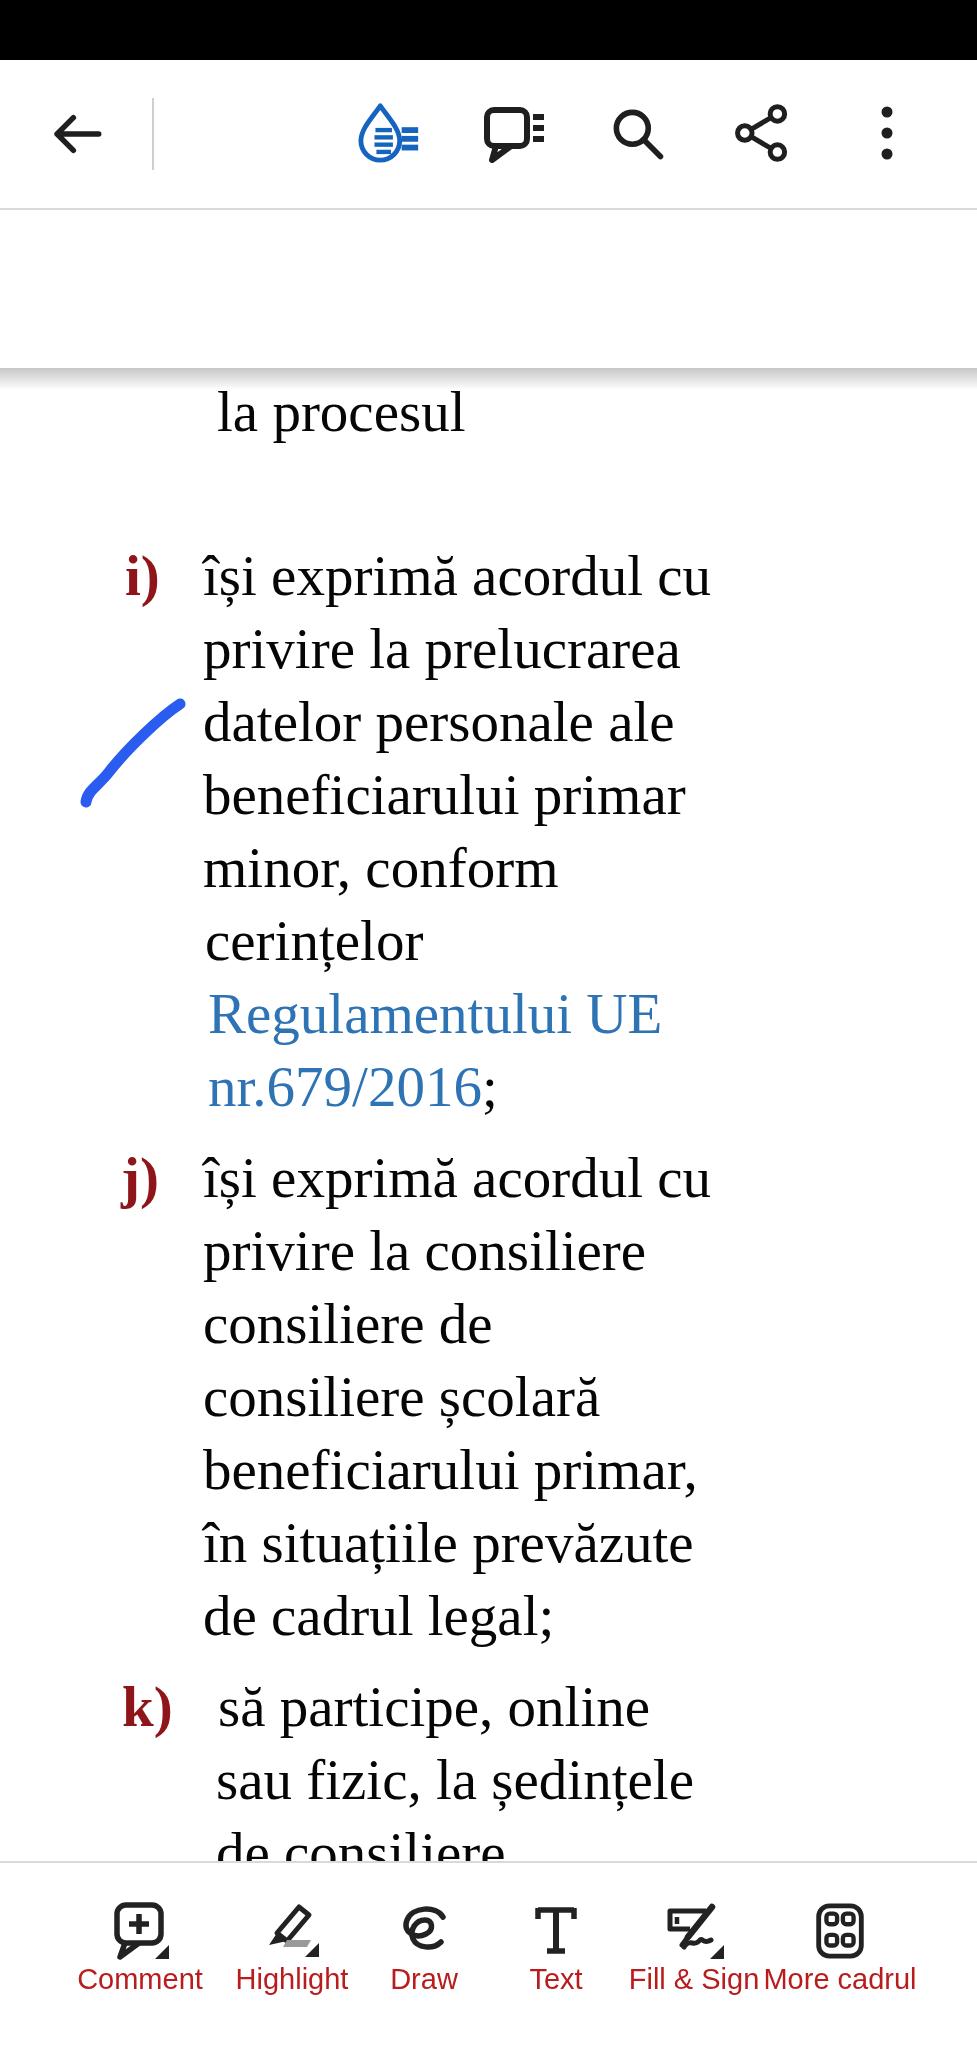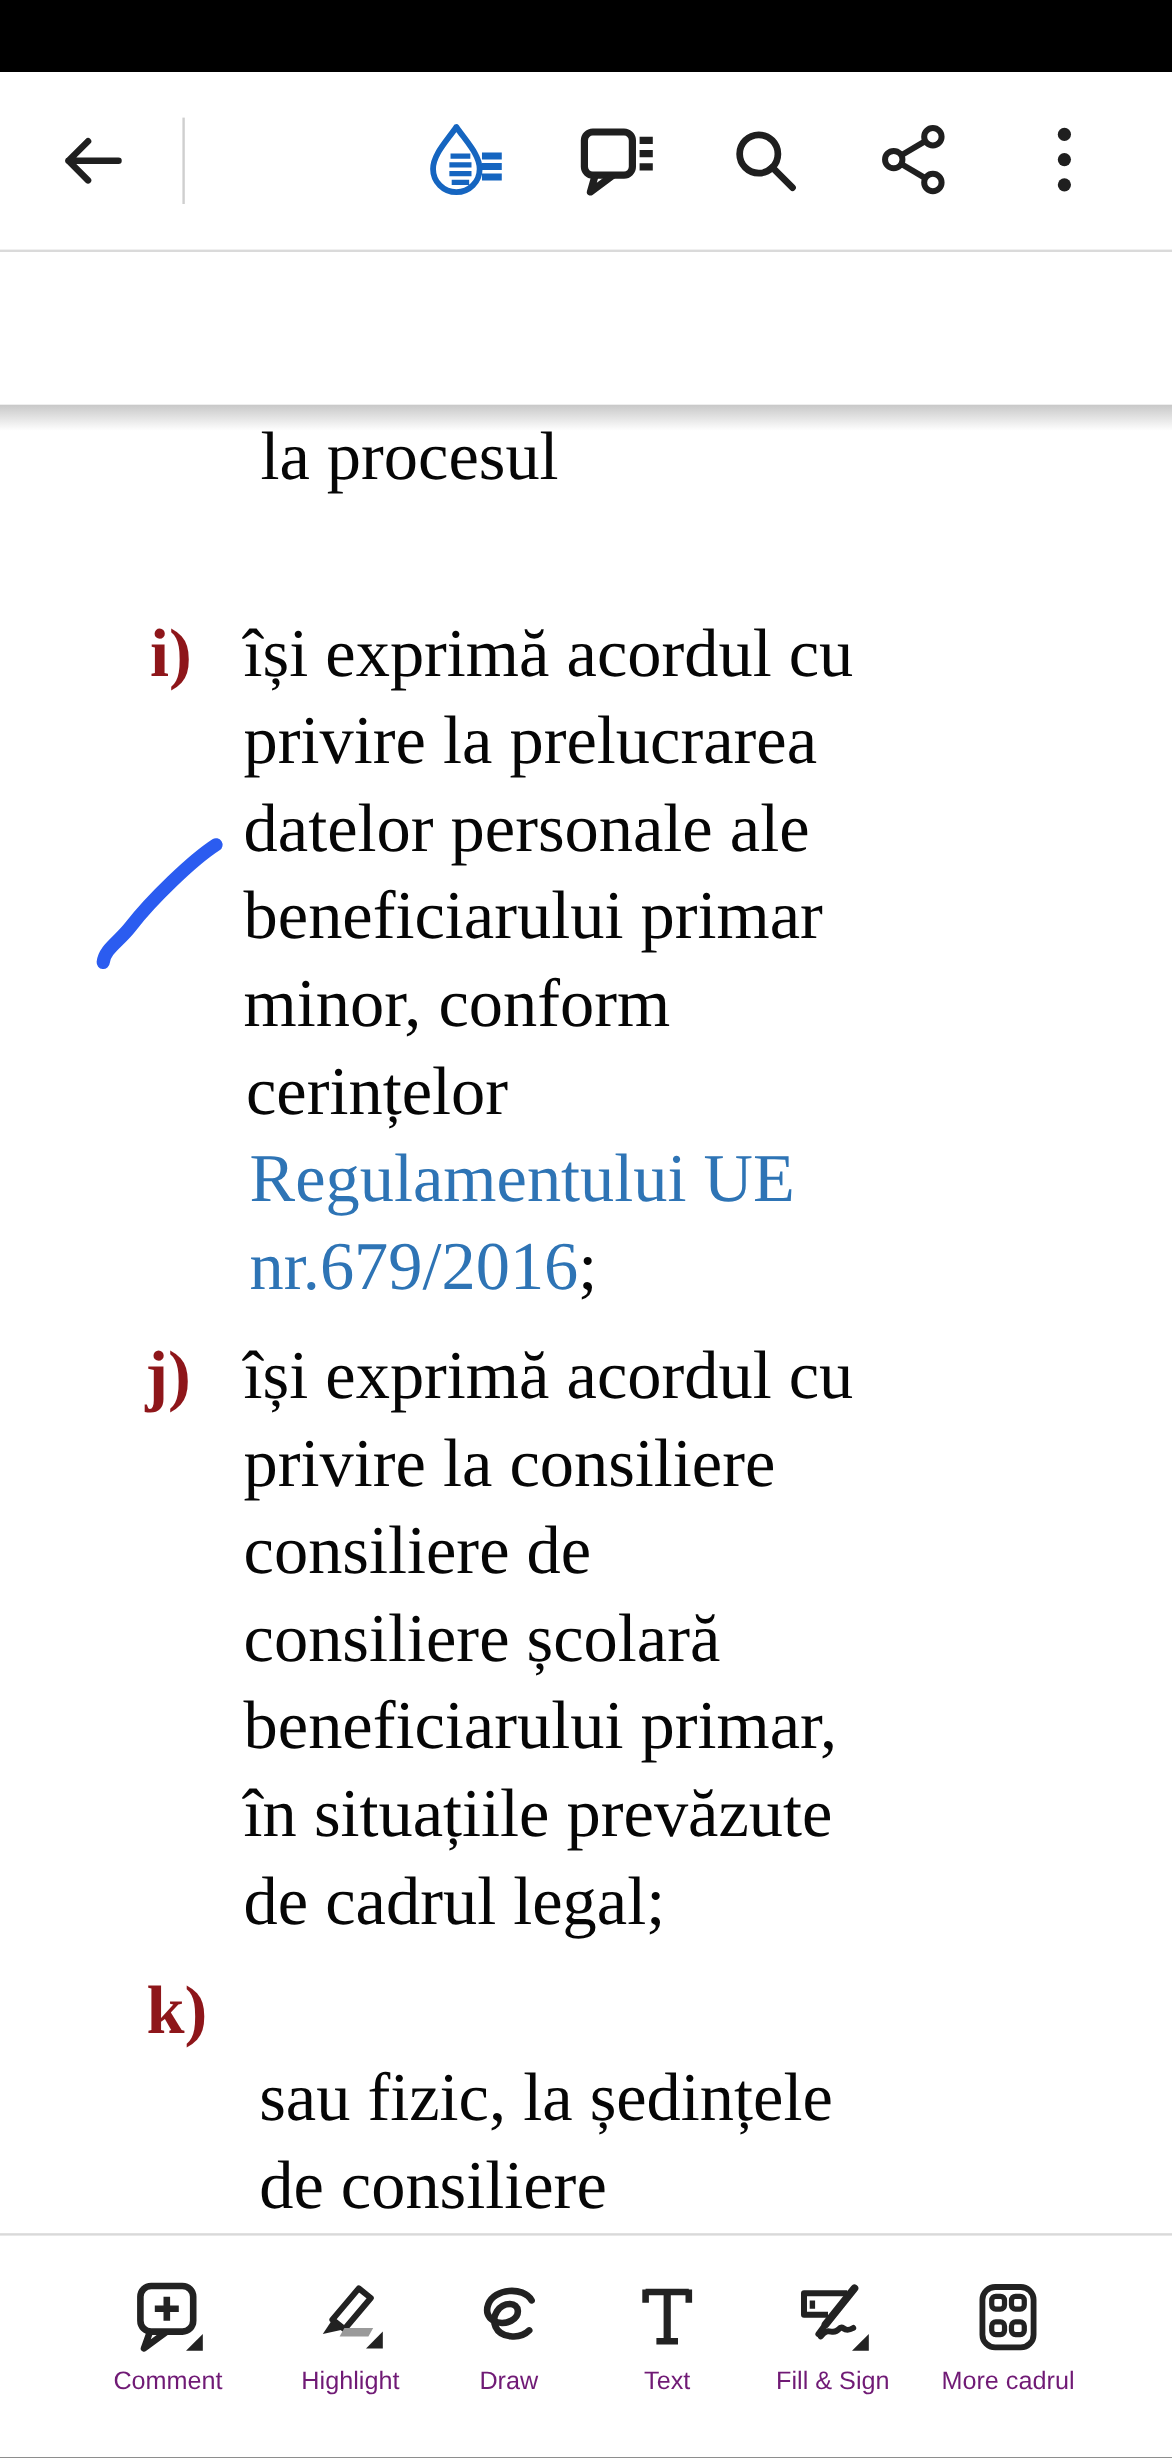--- a/index.html
+++ b/index.html
@@ -9,34 +9,34 @@
   .status-bar{position:absolute;left:0;top:0;width:977px;height:60px;background:#000;}
   
   .top-toolbar{position:absolute;left:0;top:60px;width:977px;height:148px;background:#fff;
                border-bottom:2px solid #dadada;}
   .tt-icon{position:absolute;}
   .tt-divider{position:absolute;left:152px;top:38px;width:2px;height:72px;background:#cfcfcf;}
   
   .model-bar{position:absolute;left:0;top:210px;width:977px;height:145px;background:#fff;}
   .model-title{position:absolute;left:128px;top:266px;font-size:42px;font-weight:700;color:#1c1c1f;}
   
-  .doc{position:absolute;left:0;top:337px;width:977px;height:1506px;background:#fff;overflow:hidden;}
+  .doc{position:absolute;left:0;top:368px;width:977px;height:1506px;background:#fff;overflow:hidden;}
   .doc-shadow{position:absolute;left:0;top:0;width:977px;height:22px;
               background:linear-gradient(#c7c7c7,#ffffff);}
   .line{position:absolute;white-space:nowrap;font-family:"Liberation Serif",serif;
         font-size:57px;line-height:73px;color:#060606;}
   .lbl{position:absolute;font-weight:700;color:#8e161a;}
   .lnk{color:#2e74b5;text-decoration-thickness:4px;text-underline-offset:8px;}
   .ink{position:absolute;left:74px;top:692px;}
   
   .bottom-toolbar{position:absolute;left:0;top:1861px;width:977px;height:187px;background:#fff;
                   border-top:2px solid #d9d9d9;}
   .bt-item{position:absolute;top:36px;width:160px;text-align:center;}
   .bt-item svg{display:block;margin:0 auto;}
-  .bt-label{display:block;margin-top:10px;font-size:21px;color:#701a75;white-space:nowrap;}
+  .bt-label{display:block;font-size:29px;color:#b91c1c;white-space:nowrap;}
 </style>
 </head>
 <body>
 
 <div id="screen">
 
   <div class="status-bar"></div>
 
   <div class="top-toolbar">
     <div class="tt-icon" style="left:48px;top:45px">
@@ -123,21 +123,21 @@
     <div class="line" style="top:536px;left:205px"><span>cerințelor</span></div>
     <div class="line" style="top:609px;left:208px"><a class="lnk">Regulamentului UE</a></div>
     <div class="line" style="top:682px;left:208px"><a class="lnk">nr.679/2016</a><span>;</span></div>
     <div class="line" style="top:773px;left:203px"><span class="lbl" style="left:-82px">j)</span><span>își exprimă acordul cu</span></div>
     <div class="line" style="top:846px;left:203px"><span>privire la consiliere</span></div>
     <div class="line" style="top:919px;left:203px"><span>consiliere de</span></div>
     <div class="line" style="top:992px;left:203px"><span>consiliere școlară</span></div>
     <div class="line" style="top:1065px;left:203px"><span>beneficiarului primar,</span></div>
     <div class="line" style="top:1138px;left:203px"><span>în situațiile prevăzute</span></div>
     <div class="line" style="top:1211px;left:203px"><span>de cadrul legal;</span></div>
-    <div class="line" style="top:1302px;left:218px"><span class="lbl" style="left:-96px">k)</span></div>
+    <div class="line" style="top:1302px;left:218px"><span class="lbl" style="left:-96px">k)</span><span>să participe, online</span></div>
     <div class="line" style="top:1375px;left:216px"><span>sau fizic, la ședințele</span></div>
     <div class="line" style="top:1448px;left:216px"><span>de consiliere</span></div>
   </div>
 
   <svg class="ink" width="120" height="125" viewBox="0 0 120 125">
     <path d="M106 12 C86 25 52 58 35 80 C25 93 13 99 12 110" fill="none" stroke="#2b5cf0" stroke-width="11" stroke-linecap="round"></path>
   </svg>
 
   <div class="bottom-toolbar">
 

